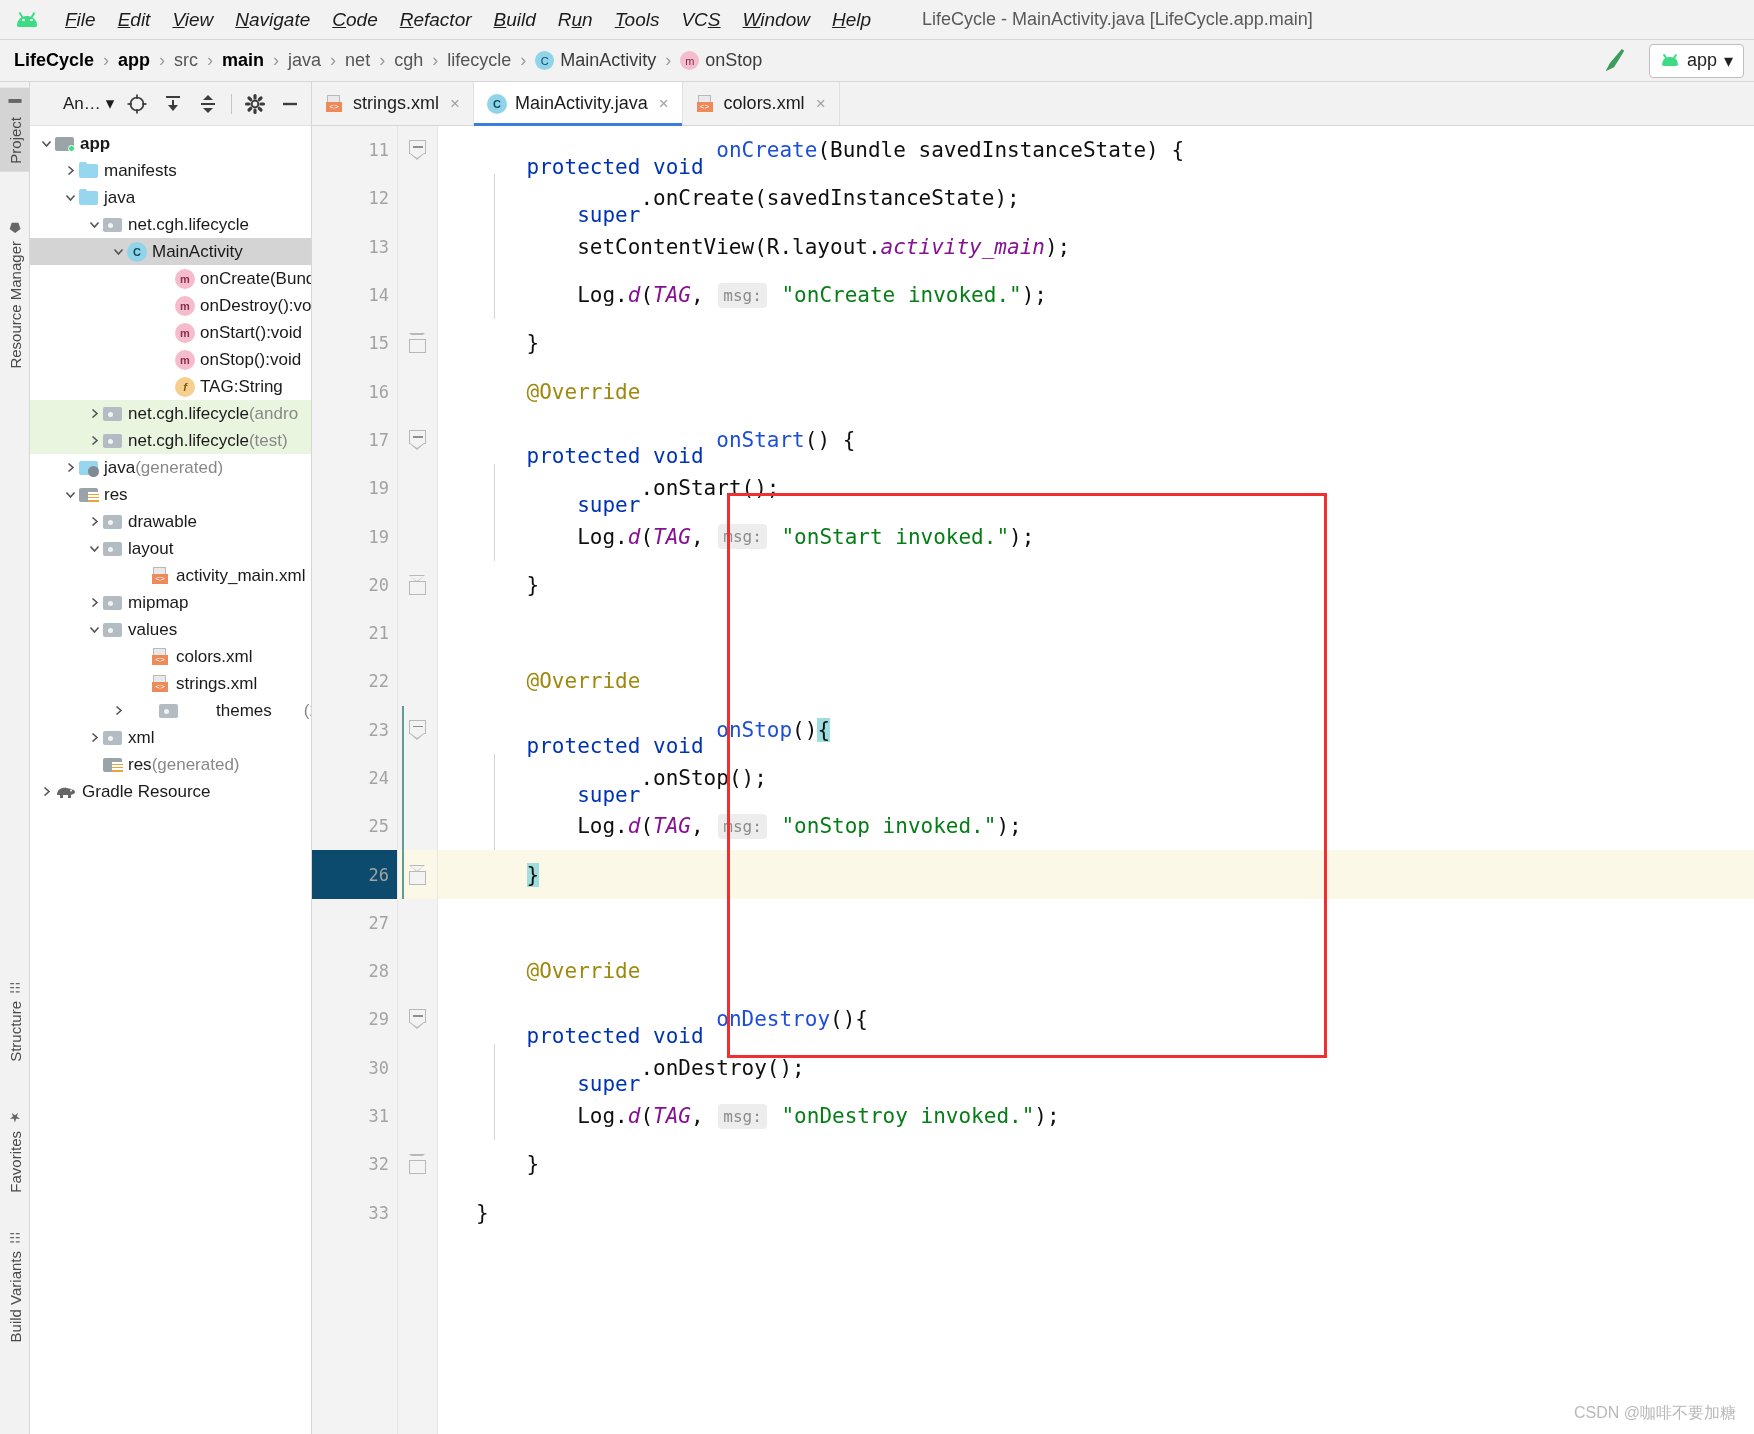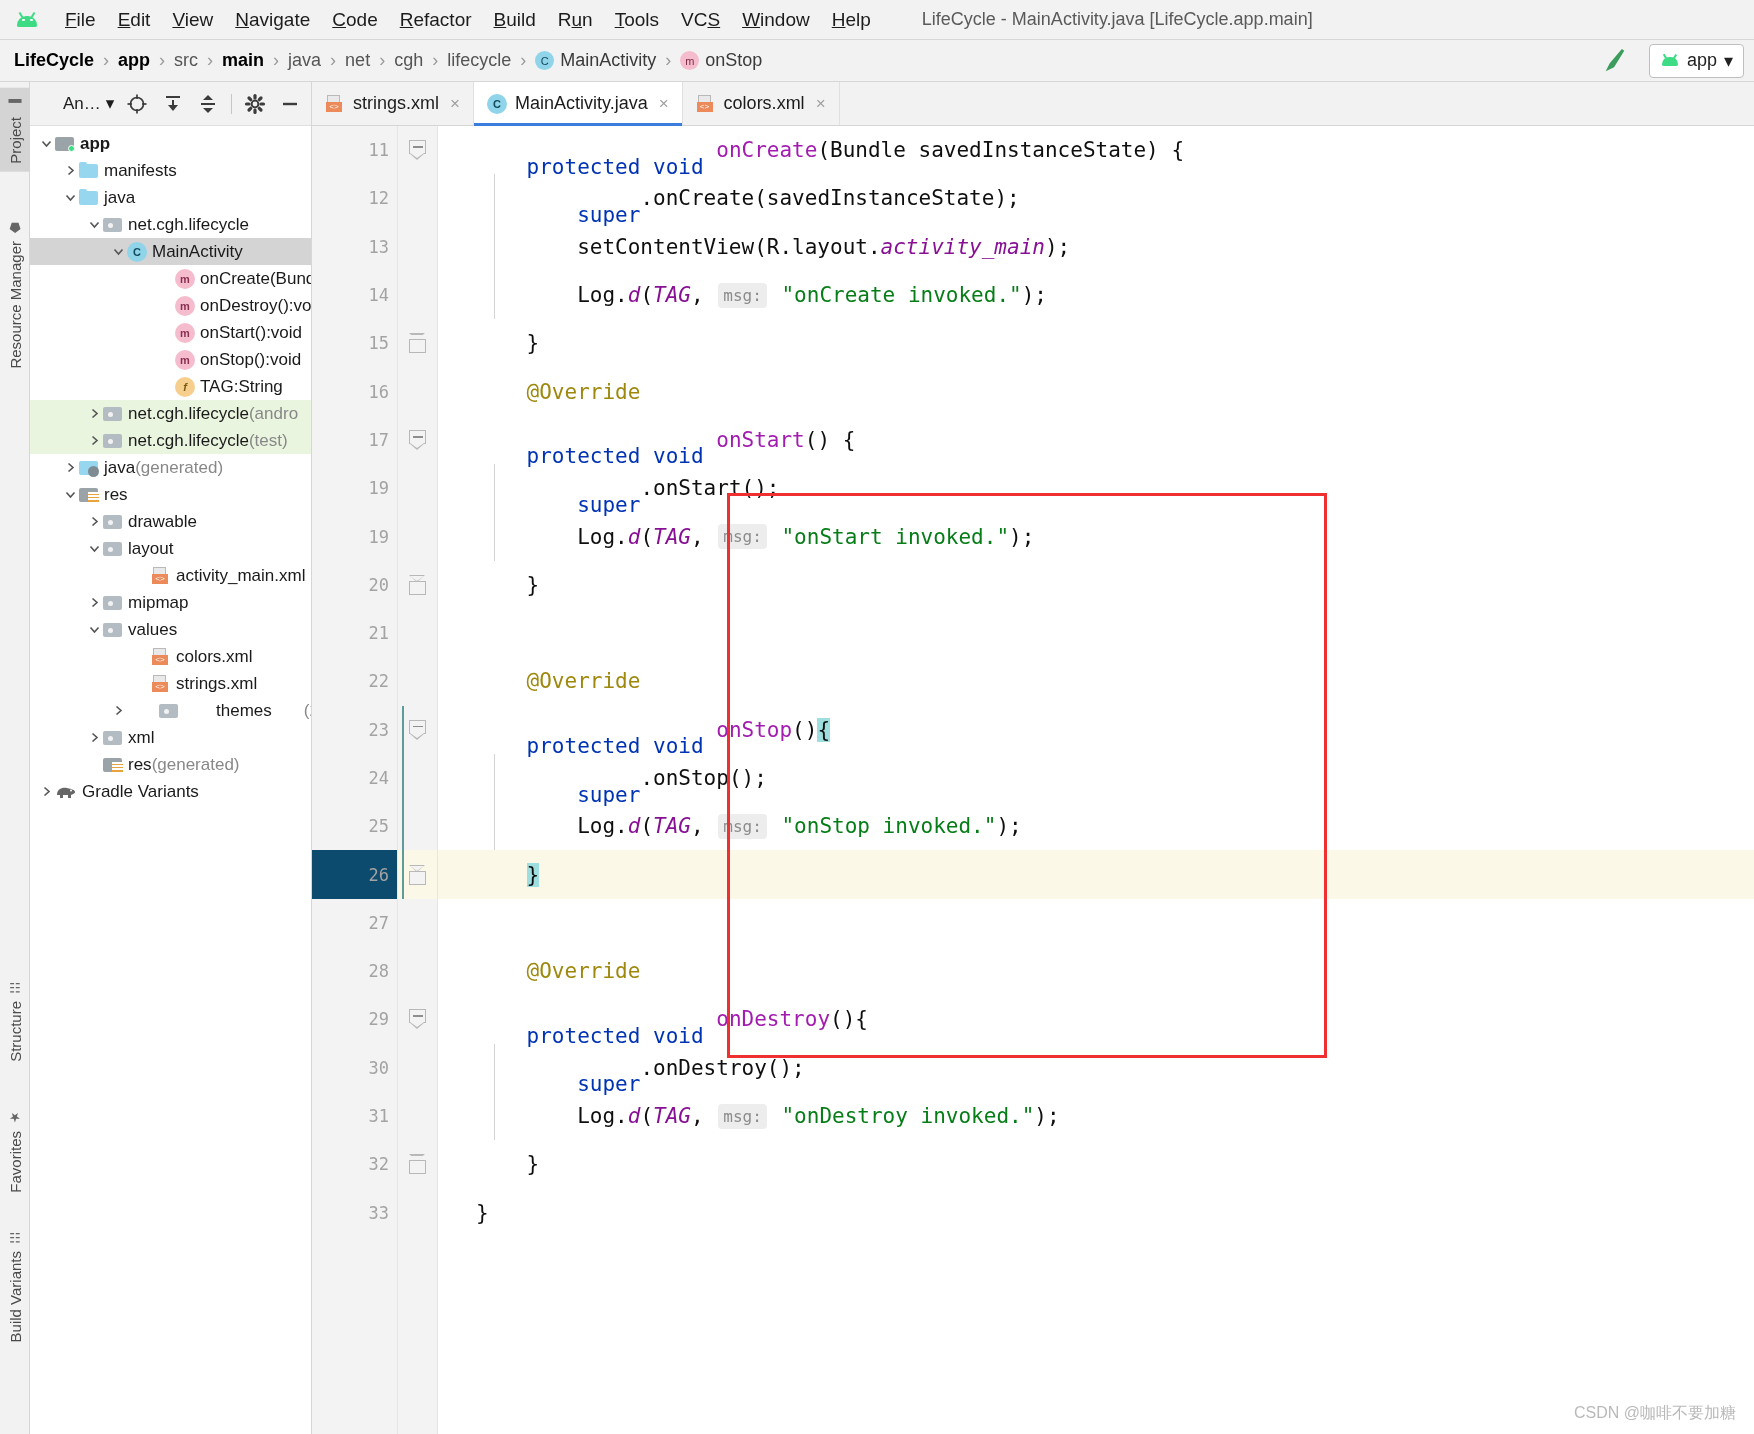--- a/index.html
+++ b/index.html
@@ -248,21 +248,21 @@
   .code-scroll{
     flex:1; position:relative; overflow:hidden;
   }
   .cline{
     height:48.3px; display:flex; align-items:center; white-space:pre;
     font-size:21px; color:#0f0f0f; padding-left:38px; position:relative;
   }
   .cline.caret{ background:#fbf8e8; }
   
   .kw{color:#0033b3;margin-top:33px;}
-  .mname{color:#a21caf;}
+  .mname{color:#1d4ed8;}
   .str{color:#067d17;}
   .ann{color:#9e880d;}
   .fld{color:#871094;font-style:italic;}
   .pln{color:#0f0f0f;}
   .hint{
     background:#ededed;color:#8c8c8c;font-size:16px;border-radius:4px;
     padding:3px 5px; margin:0 2px; font-family:"DejaVu Sans Mono","Liberation Mono",monospace;
   }
   .brace-hl{ background:#9fdede; }
   
@@ -286,21 +286,21 @@
 <body>
 
 <div class="menubar">
   <div class="droid-logo">
     <div class="ant l"></div>
       <div class="ant r"></div>
     <div class="body"></div>
       <div class="eye l"></div>
       <div class="eye r"></div>
   </div>
-  <div id="menu-items" style="display:flex;align-items:flex-end;">
+  <div id="menu-items" style="display:flex;align-items:flex-end;font-style:italic;">
       <div class="menu-item"><u>F</u>ile</div>
       <div class="menu-item"><u>E</u>dit</div>
       <div class="menu-item"><u>V</u>iew</div>
       <div class="menu-item"><u>N</u>avigate</div>
       <div class="menu-item"><u>C</u>ode</div>
       <div class="menu-item"><u>R</u>efactor</div>
       <div class="menu-item"><u>B</u>uild</div>
       <div class="menu-item">R<u>u</u>n</div>
       <div class="menu-item"><u>T</u>ools</div>
       <div class="menu-item">VC<u>S</u></div>
@@ -667,21 +667,21 @@
         <div class="trow" style="padding-left: 8px;">
           <span class="arrow">
             <svg width="13" height="13" viewBox="0 0 13 13">
               <path d="M4.5 2.5 L9 6.5 L4.5 10.5" fill="none" stroke="#555" stroke-width="1.6"></path>
             </svg>
           </span>
           <span class="ic eleph"><svg width="22" height="17" viewBox="0 0 22 17">
               <path d="M2 12 C2 6 7 4 12 5 C17 6 20 7 20 9 C20 11 17 11 16 12 L16 15 L13 15 L13 12 L8 12 L8 15 L5 15 L5 12 Z" fill="#666"></path>
               <circle cx="16" cy="7.5" r="1" fill="#fff"></circle>
             </svg></span>
-          <span class="tlabel">Gradle Variants</span>
+          <span class="tlabel">Gradle Resource</span>
         </div>
       </div>
   </div>
 
   <div class="editor-wrap">
     <div class="tabbar" id="etabs">
         <div class="etab">
           <span class="ic xmlfile">
             <span class="sheet"></span>
             <span class="tag">&lt;&gt;</span>

